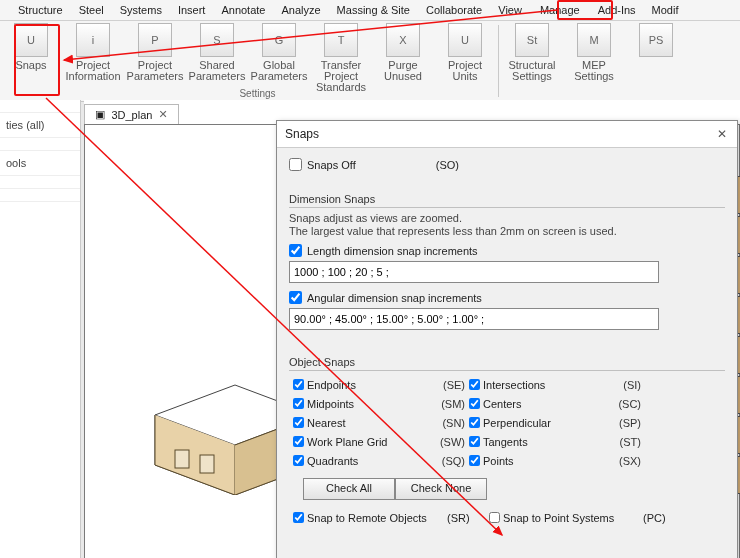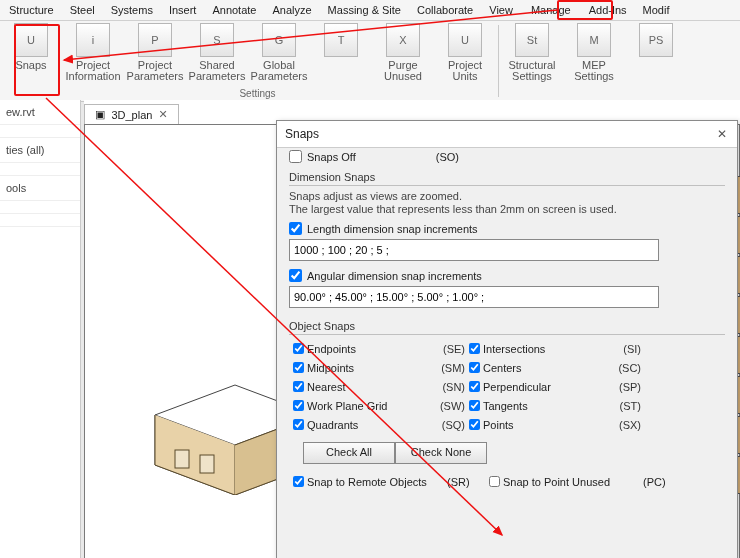--- a/index.html
+++ b/index.html
@@ -1,41 +1,41 @@
 <!DOCTYPE html>
 <html><head>
 <meta charset="utf-8">
 <style>
 html,body{margin:0;padding:0;font-family:"Segoe UI",Tahoma,sans-serif;font-size:11px;color:#222;background:#e9e9e9;overflow:hidden}
 body{width:740px;height:558px;position:relative}
-.menubar{display:flex;height:20px;background:#f5f5f5;border-bottom:1px solid #d0d0d0;align-items:center;padding:0 1px}
+.menubar{display:flex;height:20px;background:#f5f5f5;border-bottom:1px solid #d0d0d0;align-items:center;padding:0 10px}
 .menubar .item{padding:2px 8px;cursor:default}
 .ribbon{display:flex;height:80px;background:#f5f5f5;border-bottom:1px solid #c7c7c7}
 .ribbonrow{display:flex;flex:1}
 .ribbtn{display:flex;flex-direction:column;align-items:center;color:#555;width:62px;text-align:center;line-height:11px;padding-top:2px}
 .ribbtn .icon{width:32px;height:32px;border:1px solid #b7b7b7;background:linear-gradient(#fff,#e4e4e4);margin-bottom:3px;display:flex;align-items:center;justify-content:center;color:#666}
 .settings-label{font-size:10px;color:#666;text-align:center;padding-bottom:1px}
 .leftcol{position:absolute;left:0;top:100px;width:80px;height:458px;background:#fff;border-right:1px solid #c9c9c9;font-size:11px}
 .leftitm{padding:6px 6px;border-bottom:1px solid #eee;color:#444}
 .tabbar{position:absolute;left:84px;top:100px;height:460px;width:656px;background:#fff}
 .doc-tabs{height:24px;display:flex;align-items:flex-end;font-size:11px}
 .doc-tab{padding:3px 10px;border:1px solid #b9b9b9;border-bottom:none;background:#f4f4f4;display:flex;align-items:center;gap:6px}
 .doc-tab.active{background:#fff}
 .canvas{height:434px;border:1px solid #7a7a7a;background:#fff;position:relative;overflow:hidden}
 .box3d{position:absolute;left:60px;top:230px;width:180px;height:140px}
 .redbox{position:absolute;border:2px solid #e11;box-sizing:border-box}
 .arrow-line{stroke:#e11;stroke-width:1.5;fill:none}
 .arrow-head{fill:#e11}
 .dialog{position:absolute;left:276px;top:120px;width:460px;height:438px;background:#f0f0f0;border:1px solid #8a8a8a;box-shadow:2px 2px 6px rgba(0,0,0,0.25)}
 .dlg-title{height:26px;display:flex;align-items:center;padding:0 8px;background:#fff;border-bottom:1px solid #ccc;font-size:12px;justify-content:space-between}
 .dlg-close{width:14px;height:14px;display:flex;align-items:center;justify-content:center;color:#555}
-.dlg-body{padding:0 12px 8px 12px;font-size:11px;color:#222}
+.dlg-body{padding:8px 12px 8px 12px;font-size:11px;color:#222}
 .cb{display:flex;align-items:center;gap:5px;margin:2px 0}
 .cb input{margin:0}
-.group-title{margin-top:6px;margin-bottom:2px;color:#333}
+.group-title{margin-top:20px;margin-bottom:2px;color:#333}
 .hr{height:1px;background:#c0c0c0;margin:2px 0 4px 0}
 .helptext{color:#444;line-height:13px;margin-bottom:6px}
 .inp{width:360px;height:18px;border:1px solid #888;background:#fff;padding:1px 4px;font-size:11px;margin:2px 0 6px 0}
 .snap-grid{display:grid;grid-template-columns:18px 120px 38px 18px 120px 38px;align-items:center}
 .snap-grid .lbl{}
 .snap-grid .code{text-align:right;color:#333}
 .btnrow{display:flex;margin:8px 0 8px 14px}
 .btn{width:90px;height:20px;border:1px solid #888;background:linear-gradient(#fbfbfb,#e3e3e3);text-align:center;line-height:18px;font-size:11px}
 .bottomrow{display:grid;grid-template-columns:18px 140px 38px 18px 140px 38px;align-items:center;margin-top:2px}
 .facade{position:absolute;right:-4px;top:176px;width:22px;height:382px;pointer-events:none}
@@ -77,20 +77,21 @@
   <div class="ribbtn">
     <div class="icon">S</div>
     <div>Shared<br>Parameters</div>
   </div>
   <div class="ribbtn">
     <div class="icon">G</div>
     <div>Global<br>Parameters</div>
   </div>
   <div class="ribbtn">
     <div class="icon">T</div>
+    <div>Transfer<br>Project Standards</div>
   </div>
   <div class="ribbtn">
     <div class="icon">X</div>
     <div>Purge<br>Unused</div>
   </div>
   <div class="ribbtn">
     <div class="icon">U</div>
     <div>Project<br>Units</div>
   </div>
       <div style="width:1px;background:#c9c9c9;margin:4px 2px"></div>
@@ -103,21 +104,20 @@
     <div>MEP<br>Settings</div>
   </div>
   <div class="ribbtn">
     <div class="icon">PS</div>
   </div>
     </div>
 </div>
 <div style="height:0"></div>
 
 <div class="leftcol" id="leftcol">
-    <div class="leftitm">ew.rvt</div>
     <div class="leftitm"></div>
     <div class="leftitm">ties (all)</div>
     <div class="leftitm"></div>
     <div class="leftitm">ools</div>
     <div class="leftitm"></div>
     <div class="leftitm"></div>
   </div>
 
 <div class="tabbar">
   <div class="doc-tabs">
@@ -223,21 +223,21 @@
     <div class="btnrow">
       <div class="btn">Check All</div>
       <div class="btn">Check None</div>
     </div>
 
     <div class="bottomrow">
       <input type="checkbox" checked="" style="">
       <span class="lbl">Snap to Remote Objects</span>
       <span class="code">(SR)</span>
       <input type="checkbox" style="">
-      <span class="lbl">Snap to Point Unused</span>
+      <span class="lbl">Snap to Point Systems</span>
       <span class="code">(PC)</span>
     </div>
   </div>
 </div>
 
 <div class="redbox" style="left:14px;top:24px;width:46px;height:72px;border-radius:2px"></div>
 <div class="redbox" style="left:557px;top:0;width:56px;height:20px;border-radius:2px"></div>
 
 <svg class="overlay" width="740" height="558">
   <defs>

